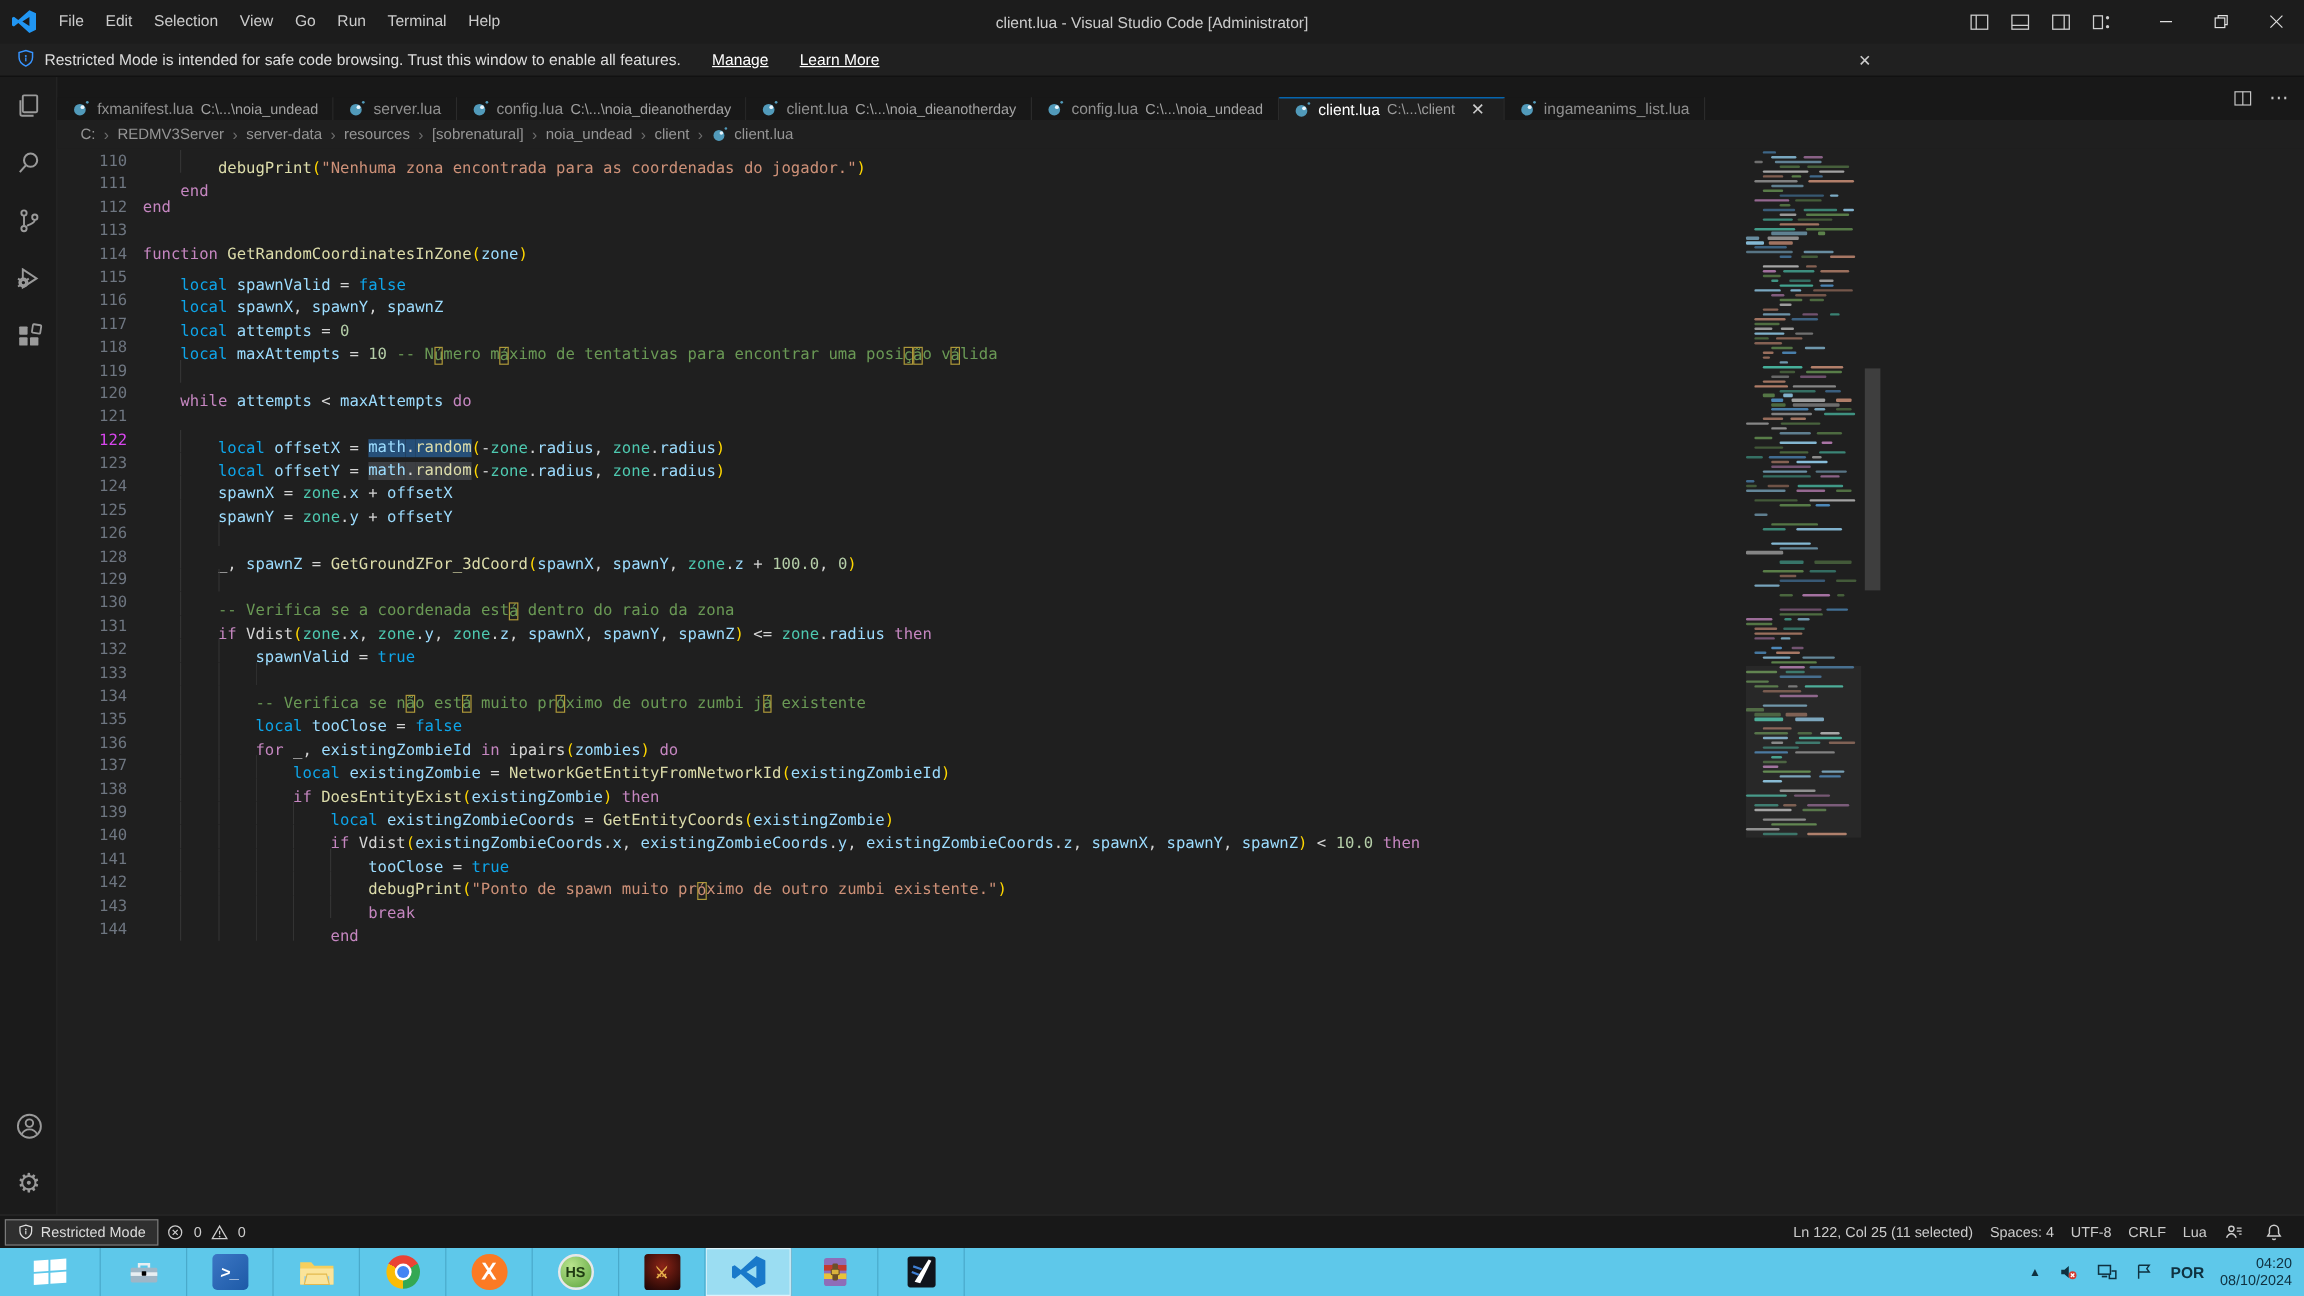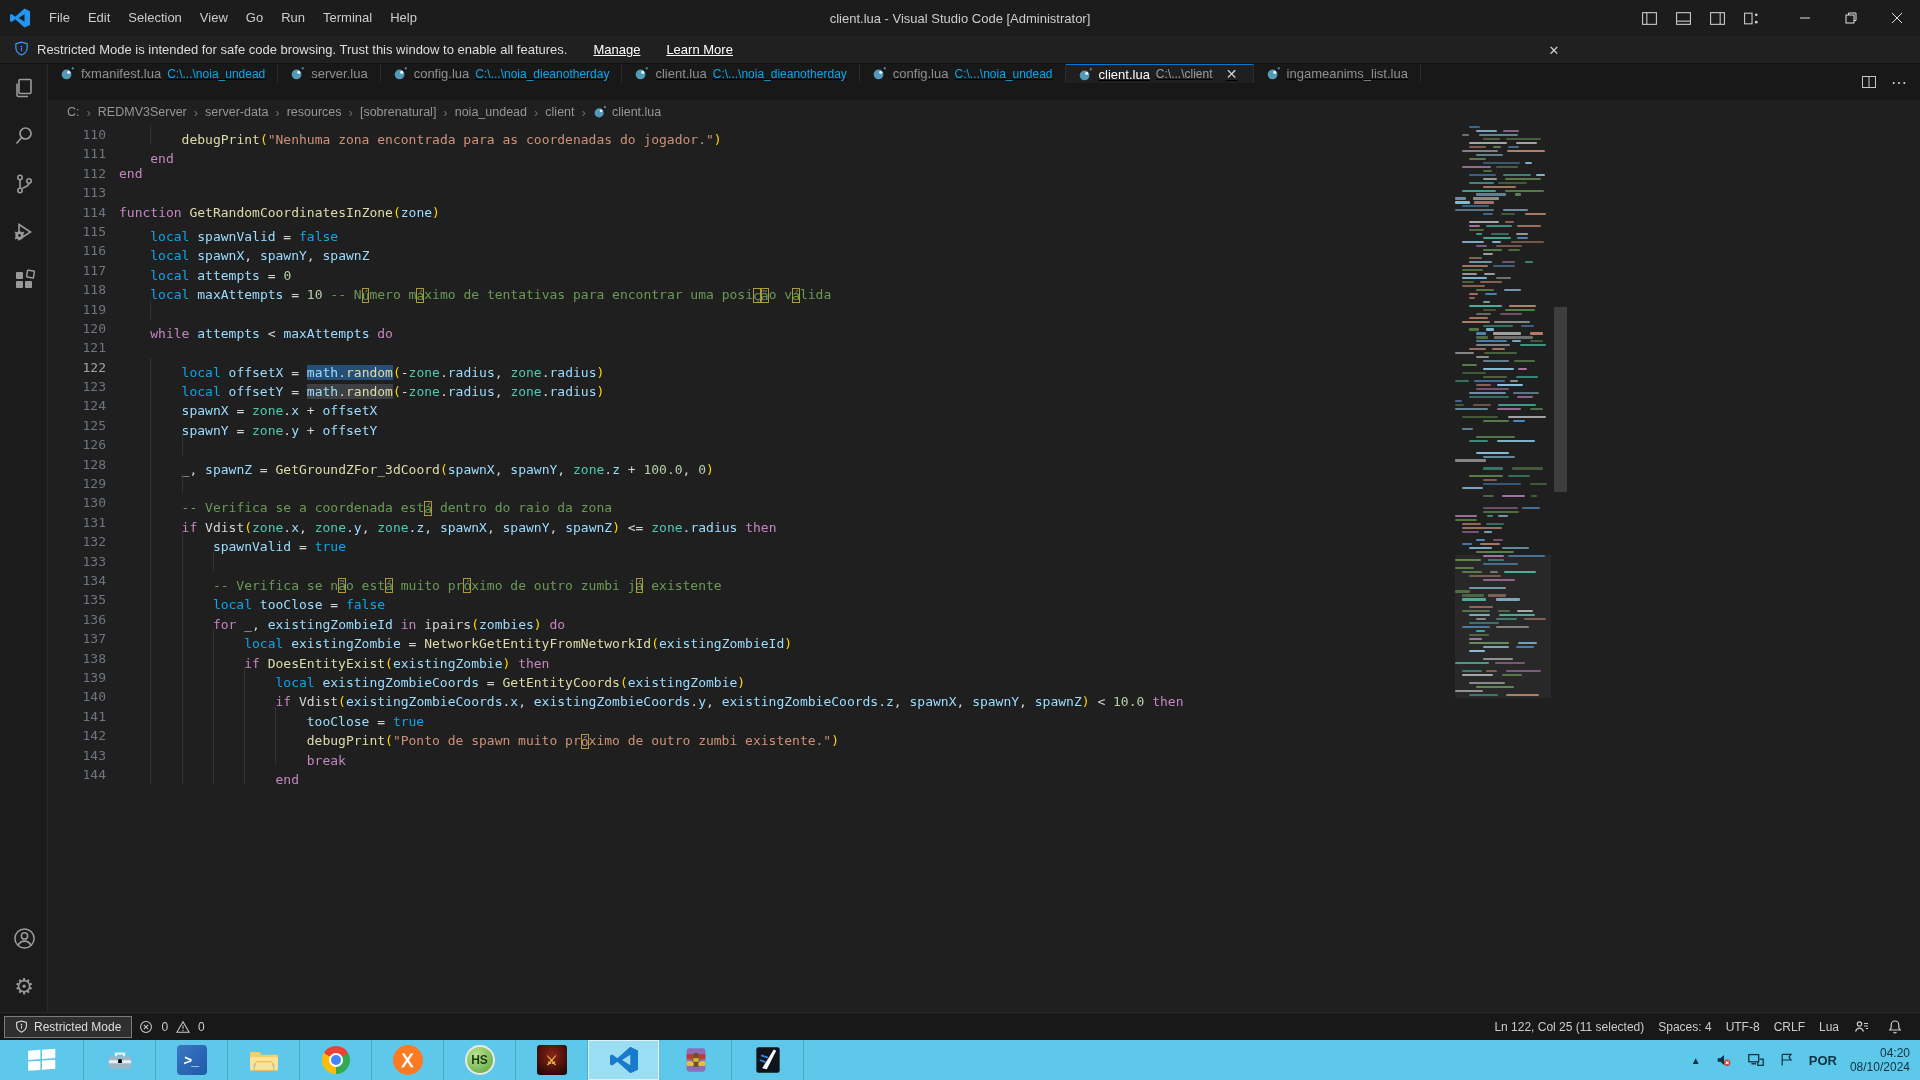--- a/index.html
+++ b/index.html
@@ -29,44 +29,44 @@
   #main { position:absolute; left:0; top:64px; width:1920px; height:948px; display:flex; }
   #activitybar { width:48px; height:100%; background:#1b1b1b; border-right:1px solid #2a2a2a;
     display:flex; flex-direction:column; align-items:center; position:relative; }
   .act-icon { width:48px; height:48px; display:flex; align-items:center; justify-content:center; color:#9a9a9a; }
   #activity-bottom { position:absolute; bottom:2px; left:0; width:48px; display:flex; flex-direction:column; align-items:center; }
   .gear-glyph { font-size:22px; color:#9a9a9a; font-family:"DejaVu Sans", sans-serif; }
 
   #editor-col { flex:1; position:relative; background:#1f1f1f; }
 
   
-  #tabbar { height:36px; background:#181818; display:flex; align-items:flex-start; position:relative;text-decoration:underline; }
+  #tabbar { height:36px; background:#181818; display:flex; align-items:flex-end; position:relative; }
   .tab { display:flex; align-items:center; padding:0 12px; background:#181818; border-right:1px solid #2b2b2b;
     color:#8f8f8f; font-size:13px; cursor:pointer; position:relative; white-space:nowrap; }
-  .tab .dim { color:#0ea5e9; font-size:12px; margin-left:6px; }
+  .tab .dim { color:#a3a3a3; font-size:12px; margin-left:6px; }
   .tab.active { background:#1f1f1f; color:#ffffff; border-top:1px solid #0078d4; }
   .tab.active .dim { color:#9d9d9d; }
   .tab .fic { width:15px; height:15px; margin-right:6px; flex:0 0 auto; }
   .tab .tclose { margin-left:10px; color:#cccccc; font-size:14px; width:18px; height:18px;
     display:flex; align-items:center; justify-content:center; border-radius:4px; }
   #tabbar-actions { position:absolute; right:6px; top:0; height:36px; display:flex; align-items:center; color:#c5c5c5; }
   #tabbar-actions > div { width:30px; height:28px; display:flex; align-items:center; justify-content:center; }
 
   
   #breadcrumbs { height:24px; display:flex; align-items:center; padding-left:18px; font-size:12.5px;
     color:#969696; background:#1f1f1f; }
   .crumb { padding:0 1px; cursor:pointer; display:flex; align-items:center; }
   .crumb-sep { margin:0 6px; color:#6e6e6e; font-size:13px; }
   .crumb .fic { width:14px; height:14px; margin-right:5px; }
 
   
   #code-area { position:absolute; left:0; top:60px; right:0; bottom:0; overflow:hidden; padding-top:1px; }
   .cl { display:flex; height:19.4px; line-height:19.4px; font-family:"DejaVu Sans Mono", monospace; font-size:13px; }
   .ln { width:58px; text-align:right; color:#6e7681; flex:0 0 auto; user-select:none; }
-  .cl.cur .ln { color:#a3a3a3; }
+  .cl.cur .ln { color:#d946ef; }
   .ct { white-space:pre; margin-left:13px; color:#d4d4d4; }
   .g { display:inline-block; width:4ch; height:100%; }
   .g.gl { box-shadow:inset 1px 0 0 #333333; }
   .kw{color:#C586C0}.dc{color:#0ea5e9}.vr{color:#9CDCFE}.ob{color:#4EC9B0}.fn{color:#DCDCAA}
   .nm{color:#B5CEA8}.st{color:#CE9178}.cm{color:#6A9955}.op,.pl{color:#D4D4D4}.bk{color:#FFD700}
   .sel{background:#264F78}.mh{background:rgba(98,102,110,.45)}
   .bx{outline:1px solid rgba(190,165,60,.9); outline-offset:-1px;}
 
   
   #minimap { position:absolute; left:1407px; top:2px; width:96px; height:600px; }

